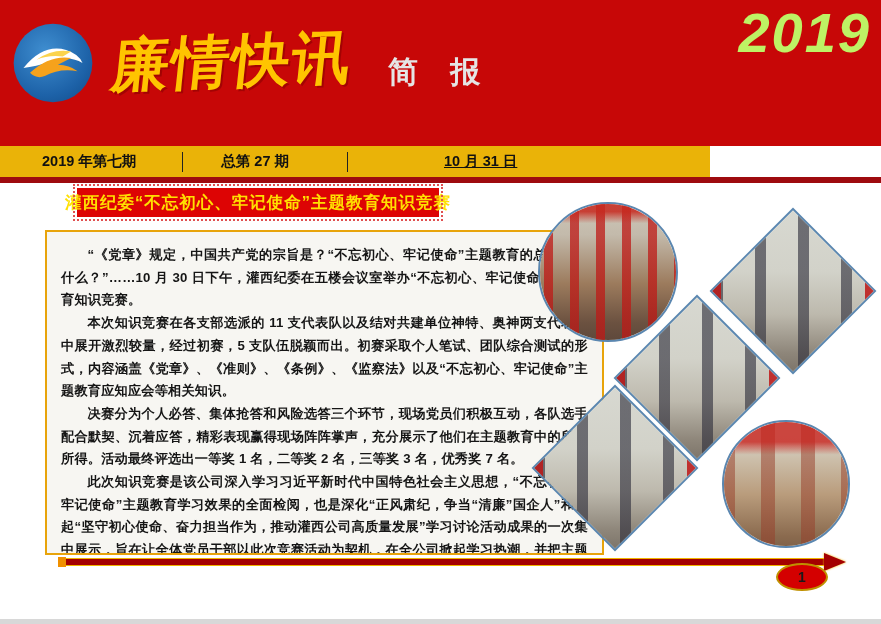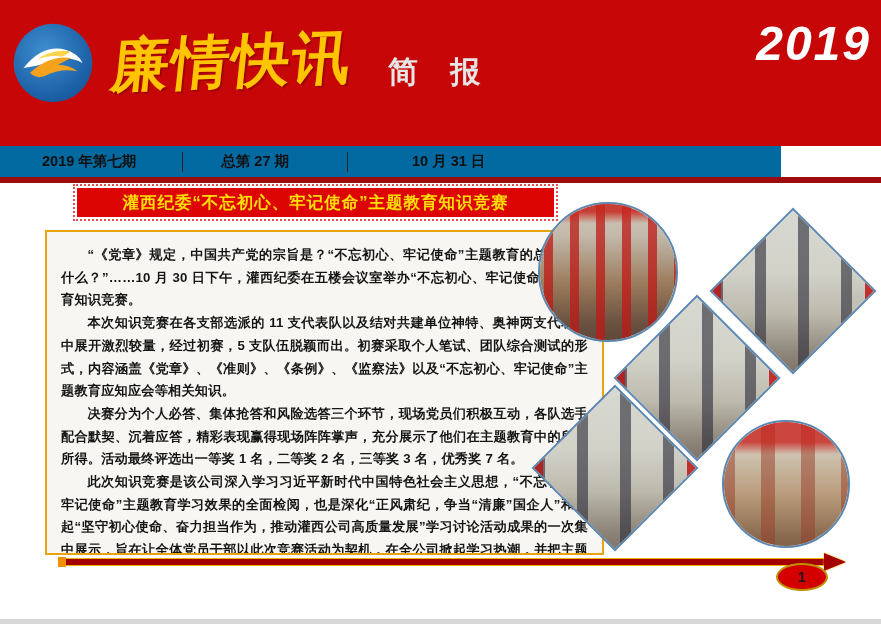--- a/index.html
+++ b/index.html
@@ -30,54 +30,54 @@
     position:absolute; left:388px; top:52px;
     font-size:30px; font-weight:bold; color:#e5e5e5;
     letter-spacing:12px; white-space:nowrap;
   }
   .pinyin {
     position:absolute; left:168px; top:98px;
     font-size:15px; font-weight:bold; color:#d8b40c;
     letter-spacing:7px; white-space:nowrap;
   }
   .year-badge {
-    position:absolute; right:10px; top:16px;
-    font-size:48px; font-weight:bold; color:#ffffff;
+    position:absolute; right:10px; top:0;
+    font-size:56px; font-weight:bold; color:#bef264;
     letter-spacing:2px; font-style:italic;
   }
   .org-name {
     position:absolute; right:16px; bottom:10px;
     font-size:17px; font-weight:bold; color:#0d0d0d;
     letter-spacing:5px; white-space:nowrap;
   }
 
   
   .issue-bar {
-    position:absolute; left:0; top:146px; width:781px; height:31px;
-    background:#0369a1; display:flex; align-items:center;
+    position:absolute; left:0; top:146px; width:710px; height:31px;
+    background:#eab308; display:flex; align-items:center;
   }
   .issue-item {
     font-size:14.5px; font-weight:bold; color:#111; white-space:nowrap;
   }
   .issue-item.i1 { margin-left:42px; }
   .issue-sep {
     width:1px; height:20px; background:#222; margin:0 0;
   }
   .sep1 { margin-left:46px; }
   .sep2 { margin-left:58px; }
   .issue-item.i2 { margin-left:38px; }
-  .issue-item.i3 { margin-left:64px; }
+  .issue-item.i3 { margin-left:96px;text-decoration:underline; }
   .red-rule {
     position:absolute; left:0; top:177px; width:881px; height:6px;
     background:#9e0b0f;
   }
 
   
   .headline-banner {
-    position:absolute; left:77px; top:188px; width:477px; height:29px;
+    position:absolute; left:77px; top:188px; width:362px; height:29px;
     background:#dd0404; color:#ffe000;
     font-size:16.5px; font-weight:bold; letter-spacing:1px;
     display:flex; align-items:center; justify-content:center;
     outline:2px dotted #e05050; outline-offset:2px;
     white-space:nowrap;
   }
 
   
   .article-box {
     position:absolute; left:45px; top:230px; width:559px; height:325px;

